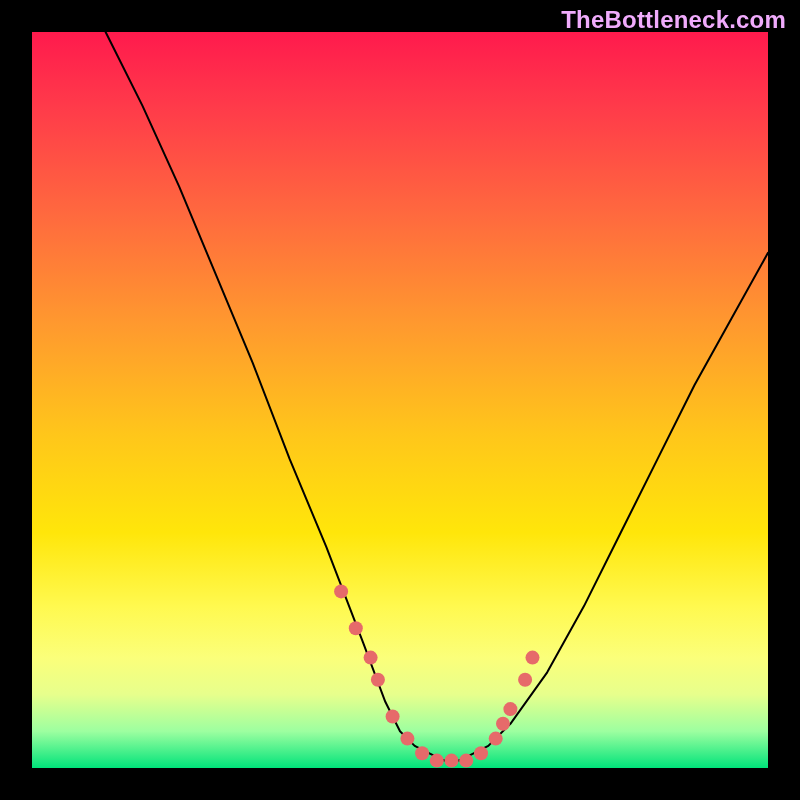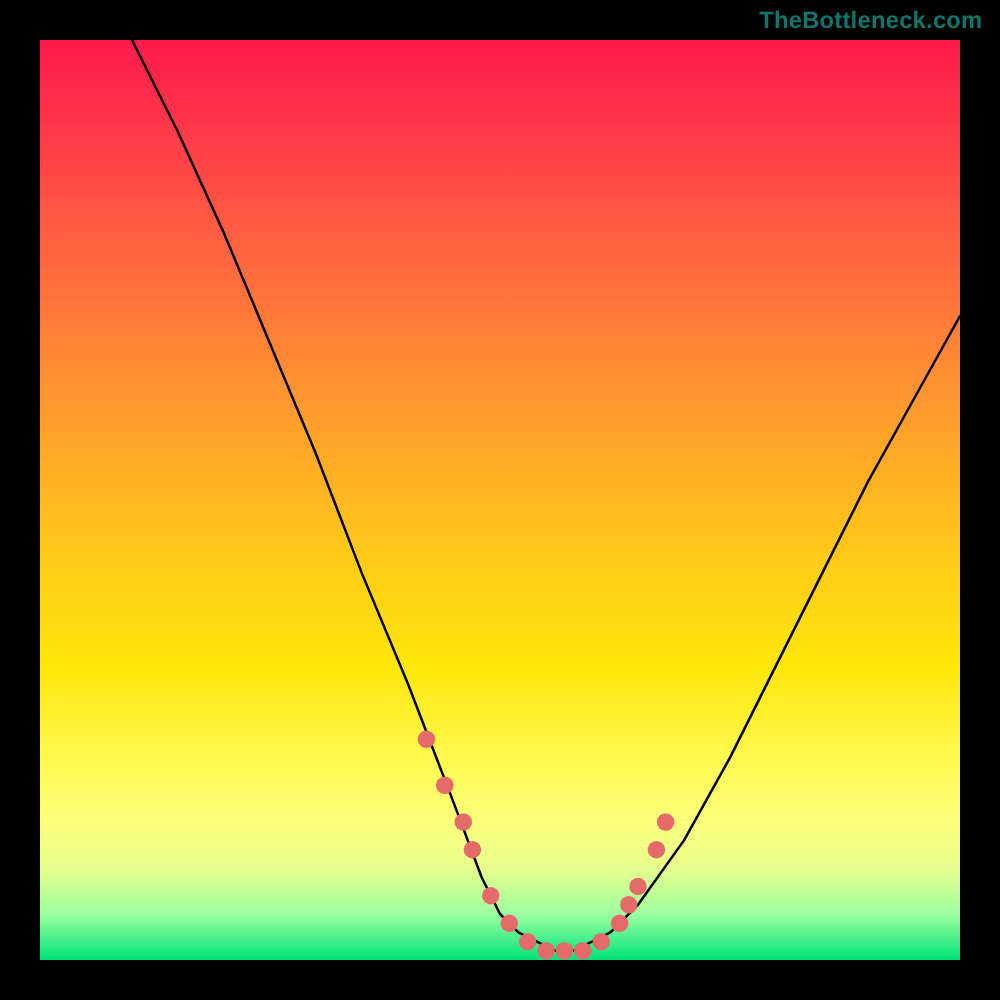--- a/index.html
+++ b/index.html
@@ -28,22 +28,22 @@
       #fbff7a 85%,
       #e7ff8c 90%,
       #9dffa0 95%,
       #00e37a 100%
     );
   }
   .watermark {
     position: absolute;
     top: 6px;
     right: 14px;
-    color: #0f766e;
-    font-size: 19px;
+    color: #f0abfc;
+    font-size: 24px;
     font-weight: 600;
     letter-spacing: 0.2px;
     z-index: 10;
   }
   svg {
     position: absolute;
     left: 0;
     top: 0;
     width: 736px;
     height: 736px;

